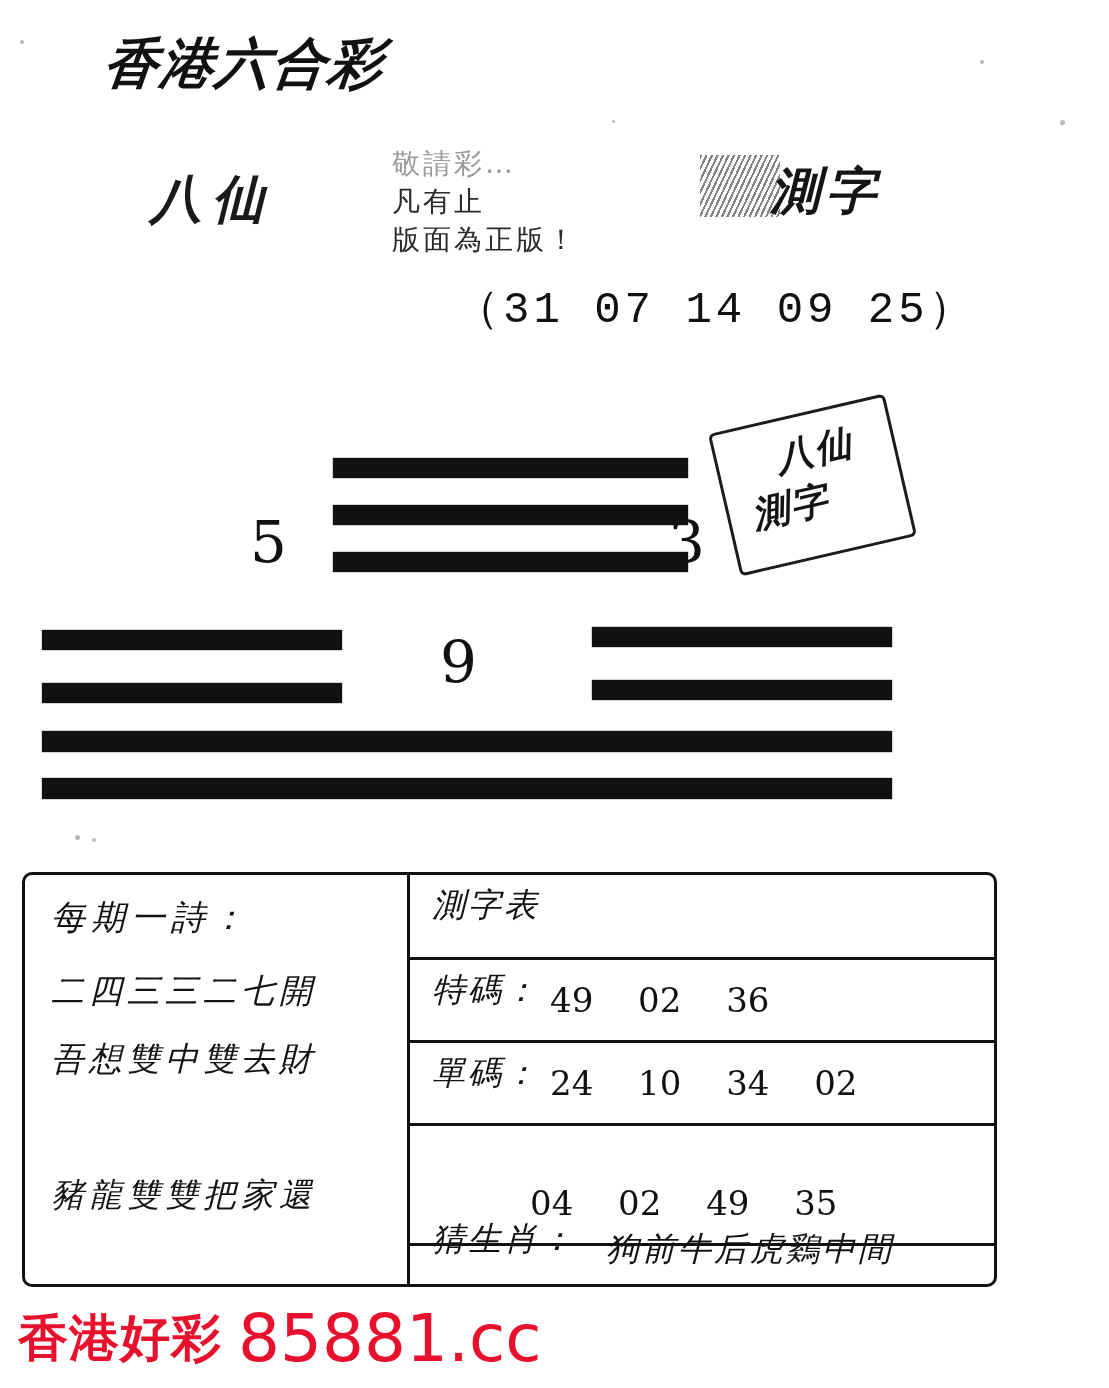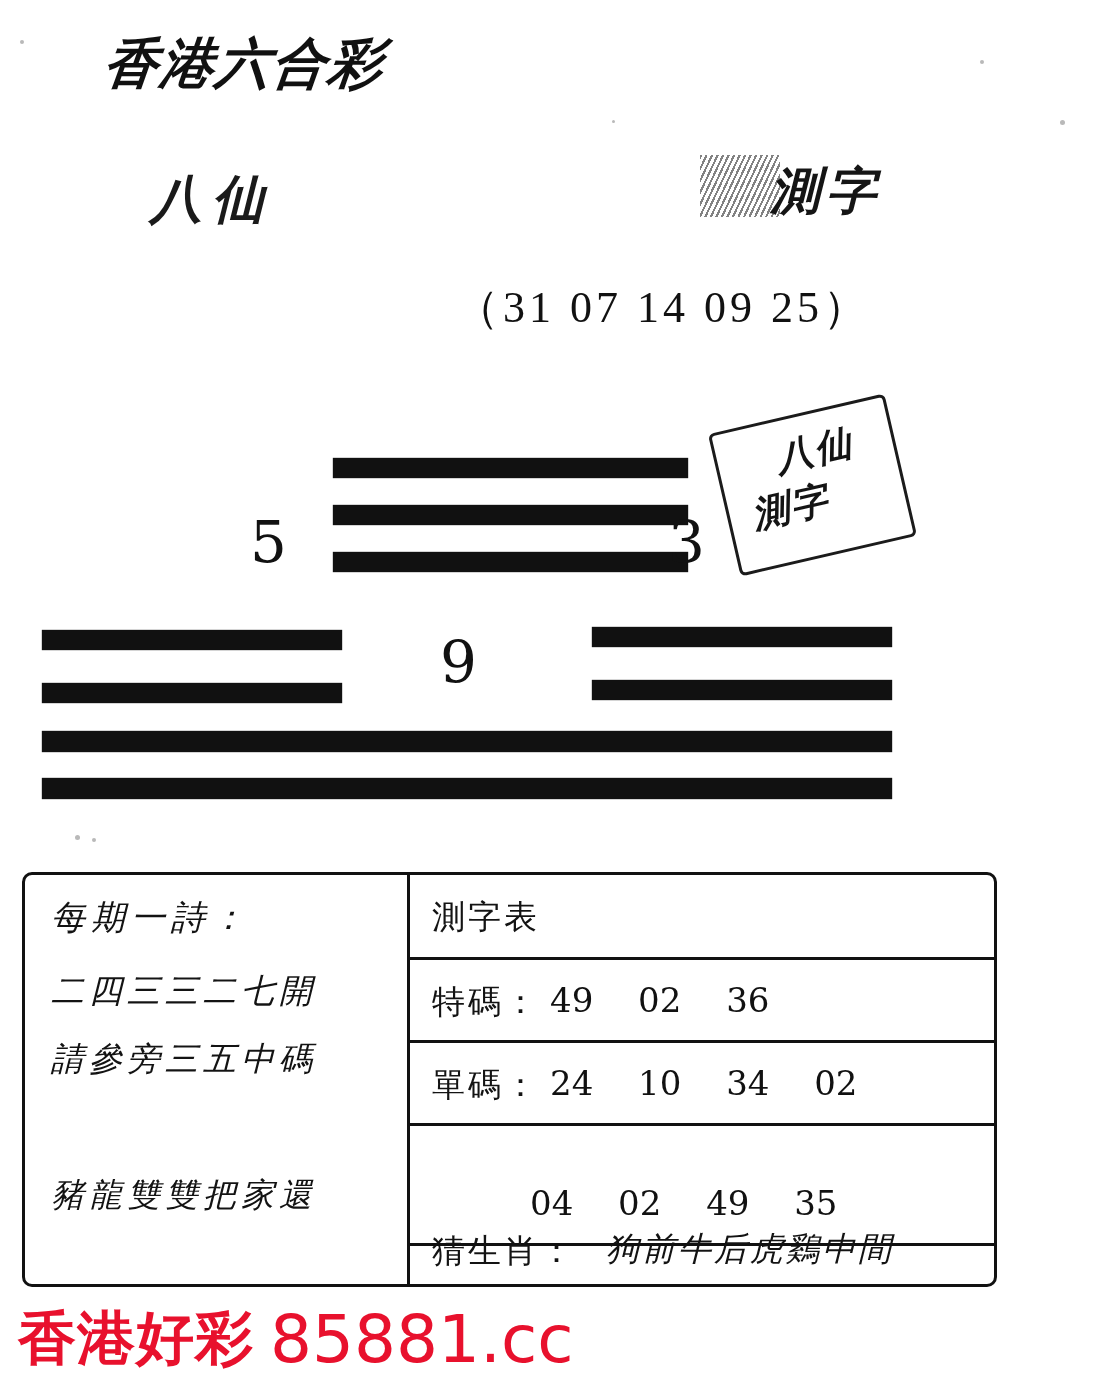--- a/index.html
+++ b/index.html
@@ -90,21 +90,21 @@
     font-family: "DejaVu Serif", serif;
     font-size: 36px;
     letter-spacing: 3px;
     color: #1a1a1a;
     font-style: italic;
   }
   .lucky-nums {
     position: absolute;
     left: 455px;
     top: 278px;
-    font-family: Liberation Serif, serif;
+    font-family: Liberation Mono, monospace;
     font-size: 44px;
     letter-spacing: 4px;
     color: #111;
   }
 
   
   .bar {
     position: absolute;
     background: #111;
     box-shadow: 0 0 1px #000;
@@ -198,25 +198,26 @@
   .rrow.last { border-bottom: none; }
   .r0 { top: 0; height: 85px; }
   .r1 { top: 85px; }
   .r2 { top: 168px; }
   .r3 { top: 251px; margin-top: 37px; }
   .r4 { top: 334px; height: 78px; }
 
   .rlabel {
     position: absolute;
     left: 22px;
-    top: 20px;
+    top: 8px;
     font-family: "DejaVu Serif", serif;
     font-size: 33px;
     letter-spacing: 3px;
     color: #131313;
+    font-style: italic;
     white-space: nowrap;
   }
   .rvals {
     position: absolute;
     left: 140px;
     top: 20px;
     font-family: "DejaVu Serif", serif;
     font-size: 34px;
     color: #111;
     white-space: nowrap;
@@ -238,21 +239,21 @@
   
   .footer {
     position: absolute;
     left: 18px;
     top: 1300px;
     display: flex;
     align-items: center;
   }
   .footer-cn {
     font-family: Liberation Serif, serif;
-    font-size: 58px;
+    font-size: 50px;
     font-weight: bold;
     color: #e8112d;
     letter-spacing: 1px;
   }
   .footer-url {
     font-family: "DejaVu Sans", sans-serif;
     font-size: 66px;
     font-weight: normal;
     color: #e8112d;
     margin-left: 16px;
@@ -275,20 +276,25 @@
   <div class="speck" style="left:1060px;top:120px;width:5px;height:5px;"></div>
   <div class="speck" style="left:75px;top:835px;width:5px;height:5px;"></div>
   <div class="speck" style="left:92px;top:838px;width:4px;height:4px;"></div>
   <div class="speck" style="left:980px;top:60px;width:4px;height:4px;"></div>
   <div class="speck" style="left:612px;top:120px;width:3px;height:3px;"></div>
 
   <div class="title-main">香港六合彩</div>
 
   <div class="bagua-word">八仙</div>
 
+  <div class="notice">
+    <div class="faded">敬請彩…</div>
+    <div>凡有止</div>
+    <div>版面為正版！</div>
+  </div>
 
   <div class="stamp-box"></div>
   <div class="stamp-text">測字</div>
 
   <div class="lucky-nums">（31 07 14 09 25）</div>
 
   <div class="bar" style="left:333px;top:458px;width:355px;height:20px;"></div>
   <div class="bar" style="left:333px;top:505px;width:355px;height:20px;"></div>
   <div class="bar" style="left:333px;top:552px;width:355px;height:20px;"></div>
 
@@ -307,21 +313,21 @@
   <div class="tilt-card">
     <span class="l1">八仙</span>
     <span class="l2">測字</span>
   </div>
 
   <div class="table-box">
 
     <div class="col-left">
       <div class="poem-title">每期一詩：</div>
       <div class="poem-line pl0">二四三三二七開</div>
-      <div class="poem-line pl1">請參旁三五中碼</div>
+      <div class="poem-line pl1">吾想雙中雙去財</div>
       <div class="poem-line pl3">豬龍雙雙把家還</div>
     </div>
 
     <div class="col-right">
 
       <div class="rrow r0">
         <div class="rlabel">測字表</div>
       </div>
 
       <div class="rrow r1">

